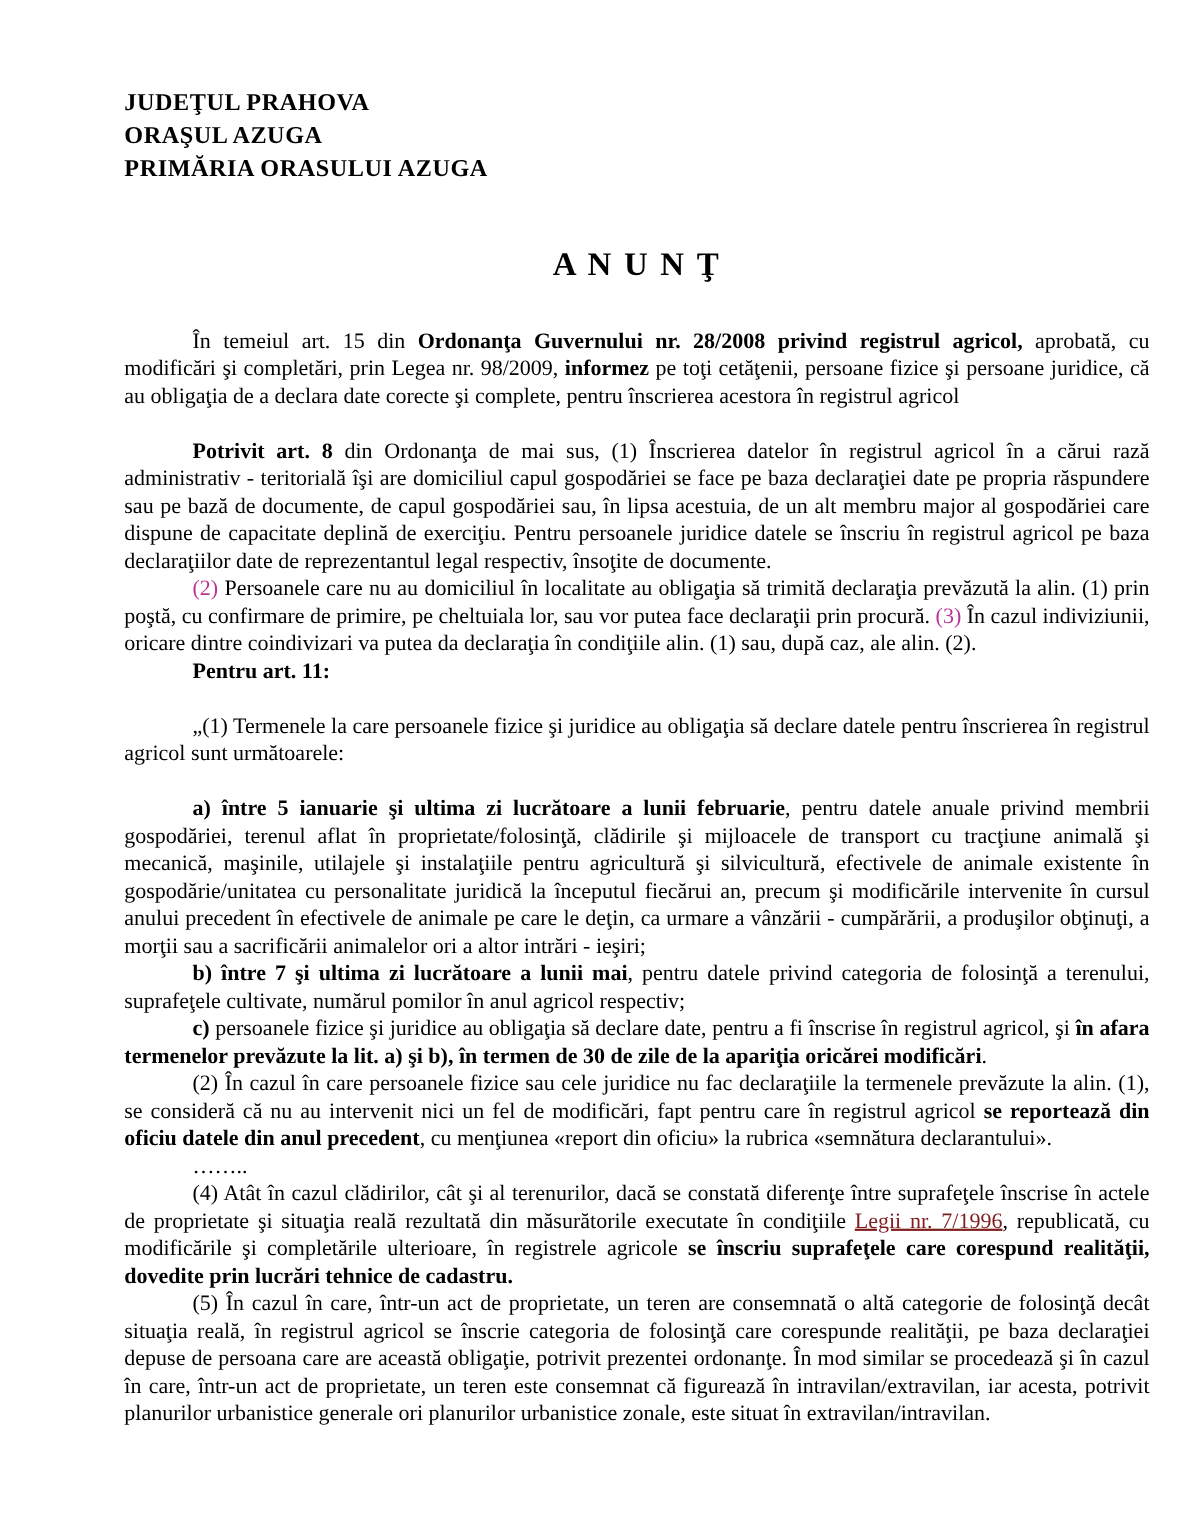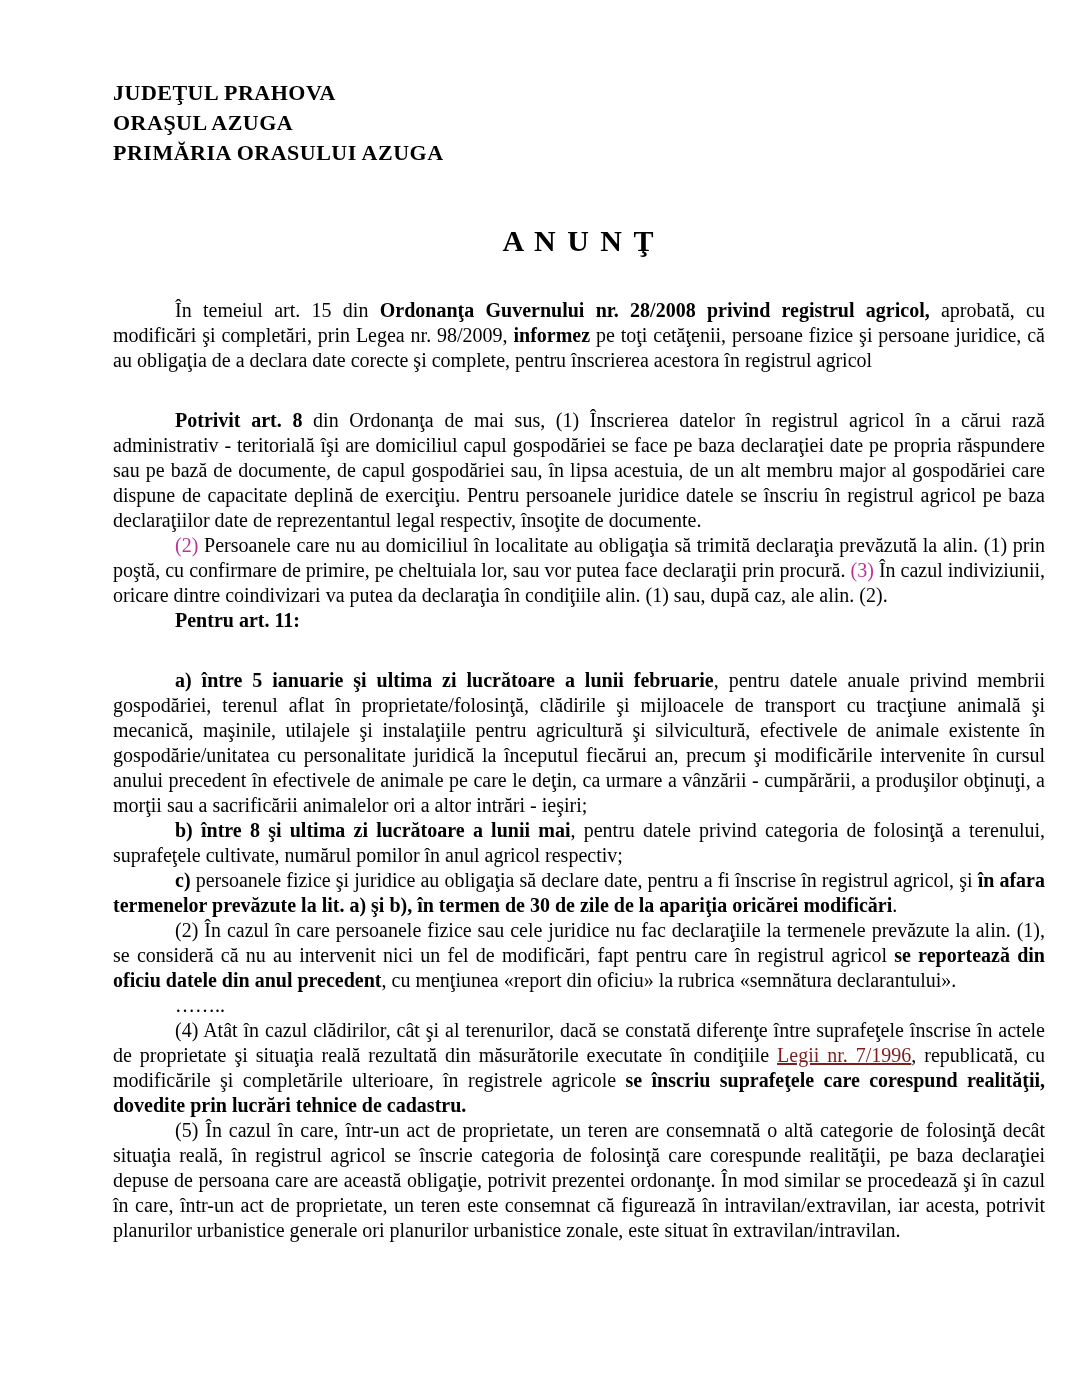--- a/index.html
+++ b/index.html
@@ -34,21 +34,21 @@
     margin-top: 56px;
     margin-bottom: 40px;
     letter-spacing: 2px;
   }
   p.para {
     margin: 0;
     text-align: justify;
     text-indent: 62px;
   }
   p.para.gap {
-    margin-top: 35px;
+    margin-top: 25px;
   }
   .b { font-weight: bold; }
   .m { color: #bb3399; }
   a.link {
     color: #7f1d1d;
     text-decoration: underline;
     cursor: pointer;
   }
 </style>
 </head>
@@ -62,22 +62,23 @@
     <div>PRIMĂRIA ORASULUI AZUGA</div>
   </div>
 
   <div class="doc-title">A N U N Ţ</div>
 
   <div>
     <p class="para"><span>În temeiul art. 15 din </span><span class="b">Ordonanţa Guvernului nr. 28/2008 privind registrul agricol,</span><span> aprobată, cu modificări şi completări, prin Legea nr. 98/2009, </span><span class="b">informez</span><span> pe toţi cetăţenii, persoane fizice şi persoane juridice, că au obligaţia de a declara date corecte şi complete, pentru înscrierea acestora în registrul agricol</span></p>
     <p class="para gap"><span class="b">Potrivit art. 8</span><span> din Ordonanţa de mai sus, (1) Înscrierea datelor în registrul agricol în a cărui rază administrativ - teritorială îşi are domiciliul capul gospodăriei se face pe baza declaraţiei date pe propria răspundere sau pe bază de documente, de capul gospodăriei sau, în lipsa acestuia, de un alt membru major al gospodăriei care dispune de capacitate deplină de exerciţiu. Pentru persoanele juridice datele se înscriu în registrul agricol pe baza declaraţiilor date de reprezentantul legal respectiv, însoţite de documente.</span></p>
     <p class="para"><span class="m">(2)</span><span> Persoanele care nu au domiciliul în localitate au obligaţia să trimită declaraţia prevăzută la alin. (1) prin poştă, cu confirmare de primire, pe cheltuiala lor, sau vor putea face declaraţii prin procură. </span><span class="m">(3)</span><span> În cazul indiviziunii, oricare dintre coindivizari va putea da declaraţia în condiţiile alin. (1) sau, după caz, ale alin. (2).</span></p>
     <p class="para"><span class="b">Pentru art. 11:</span></p>
+    <p class="para gap"><span>„(1) Termenele la care persoanele fizice şi juridice au obligaţia să declare datele pentru înscrierea în registrul agricol sunt următoarele:</span></p>
     <p class="para gap"><span class="b">a) între 5 ianuarie şi ultima zi lucrătoare a lunii februarie</span><span>, pentru datele anuale privind membrii gospodăriei, terenul aflat în proprietate/folosinţă, clădirile şi mijloacele de transport cu tracţiune animală şi mecanică, maşinile, utilajele şi instalaţiile pentru agricultură şi silvicultură, efectivele de animale existente în gospodărie/unitatea cu personalitate juridică la începutul fiecărui an, precum şi modificările intervenite în cursul anului precedent în efectivele de animale pe care le deţin, ca urmare a vânzării - cumpărării, a produşilor obţinuţi, a morţii sau a sacrificării animalelor ori a altor intrări - ieşiri;</span></p>
-    <p class="para"><span class="b">b) între 8 şi ultima zi lucrătoare a lunii mai</span><span>, pentru datele privind categoria de folosinţă a terenului, suprafeţele cultivate, numărul pomilor în anul agricol respectiv;</span></p>
+    <p class="para"><span class="b">b) între 7 şi ultima zi lucrătoare a lunii mai</span><span>, pentru datele privind categoria de folosinţă a terenului, suprafeţele cultivate, numărul pomilor în anul agricol respectiv;</span></p>
     <p class="para"><span class="b">c)</span><span> persoanele fizice şi juridice au obligaţia să declare date, pentru a fi înscrise în registrul agricol, şi </span><span class="b">în afara termenelor prevăzute la lit. a) şi b), în termen de 30 de zile de la apariţia oricărei modificări</span><span>.</span></p>
     <p class="para"><span>(2) În cazul în care persoanele fizice sau cele juridice nu fac declaraţiile la termenele prevăzute la alin. (1), se consideră că nu au intervenit nici un fel de modificări, fapt pentru care în registrul agricol </span><span class="b">se reportează din oficiu datele din anul precedent</span><span>, cu menţiunea «report din oficiu» la rubrica «semnătura declarantului».</span></p>
     <p class="para"><span>……..</span></p>
     <p class="para"><span>(4) Atât în cazul clădirilor, cât şi al terenurilor, dacă se constată diferenţe între suprafeţele înscrise în actele de proprietate şi situaţia reală rezultată din măsurătorile executate în condiţiile </span><a class="link" href="#">Legii nr. 7/1996</a><span>, republicată, cu modificările şi completările ulterioare, în registrele agricole </span><span class="b">se înscriu suprafeţele care corespund realităţii, dovedite prin lucrări tehnice de cadastru.</span></p>
     <p class="para"><span>(5) În cazul în care, într-un act de proprietate, un teren are consemnată o altă categorie de folosinţă decât situaţia reală, în registrul agricol se înscrie categoria de folosinţă care corespunde realităţii, pe baza declaraţiei depuse de persoana care are această obligaţie, potrivit prezentei ordonanţe. În mod similar se procedează şi în cazul în care, într-un act de proprietate, un teren este consemnat că figurează în intravilan/extravilan, iar acesta, potrivit planurilor urbanistice generale ori planurilor urbanistice zonale, este situat în extravilan/intravilan.</span></p>
   </div>
 
 </div>
 
 </body></html>

